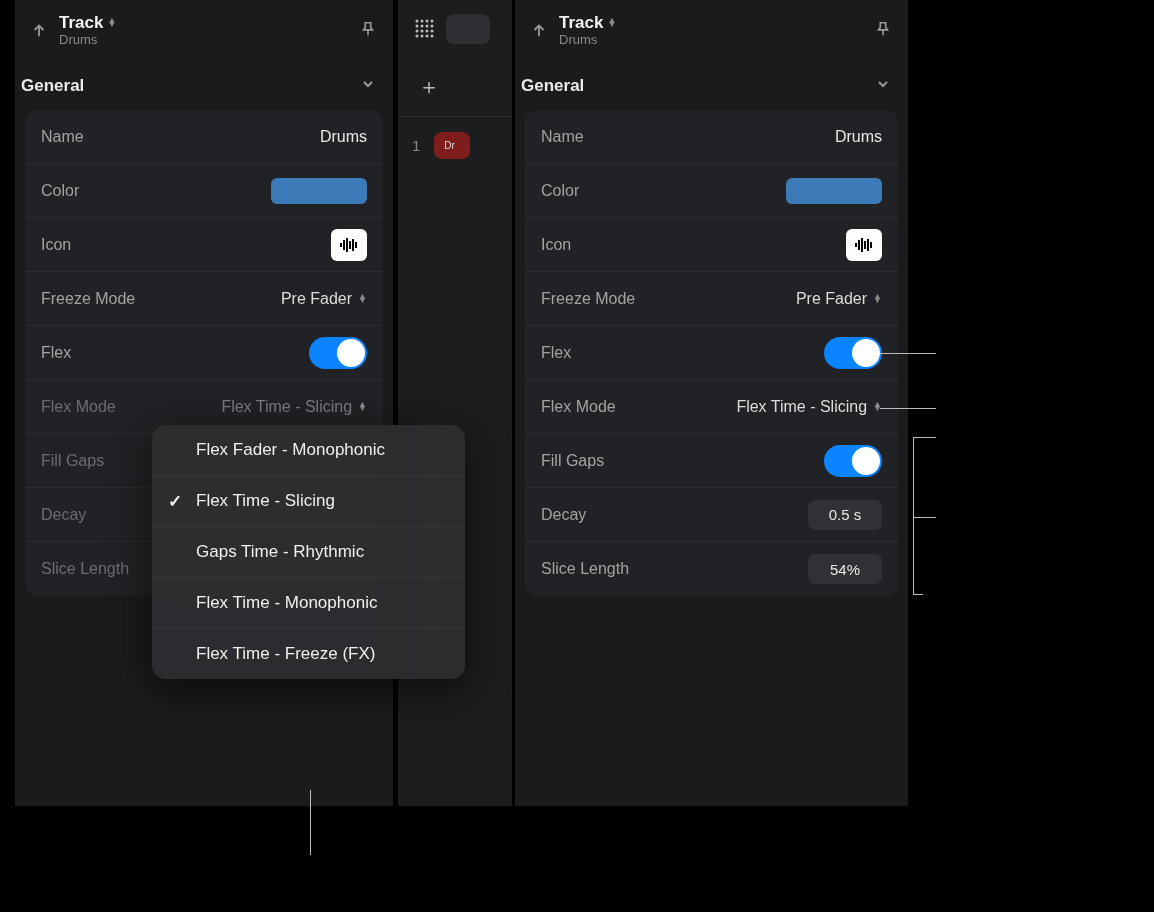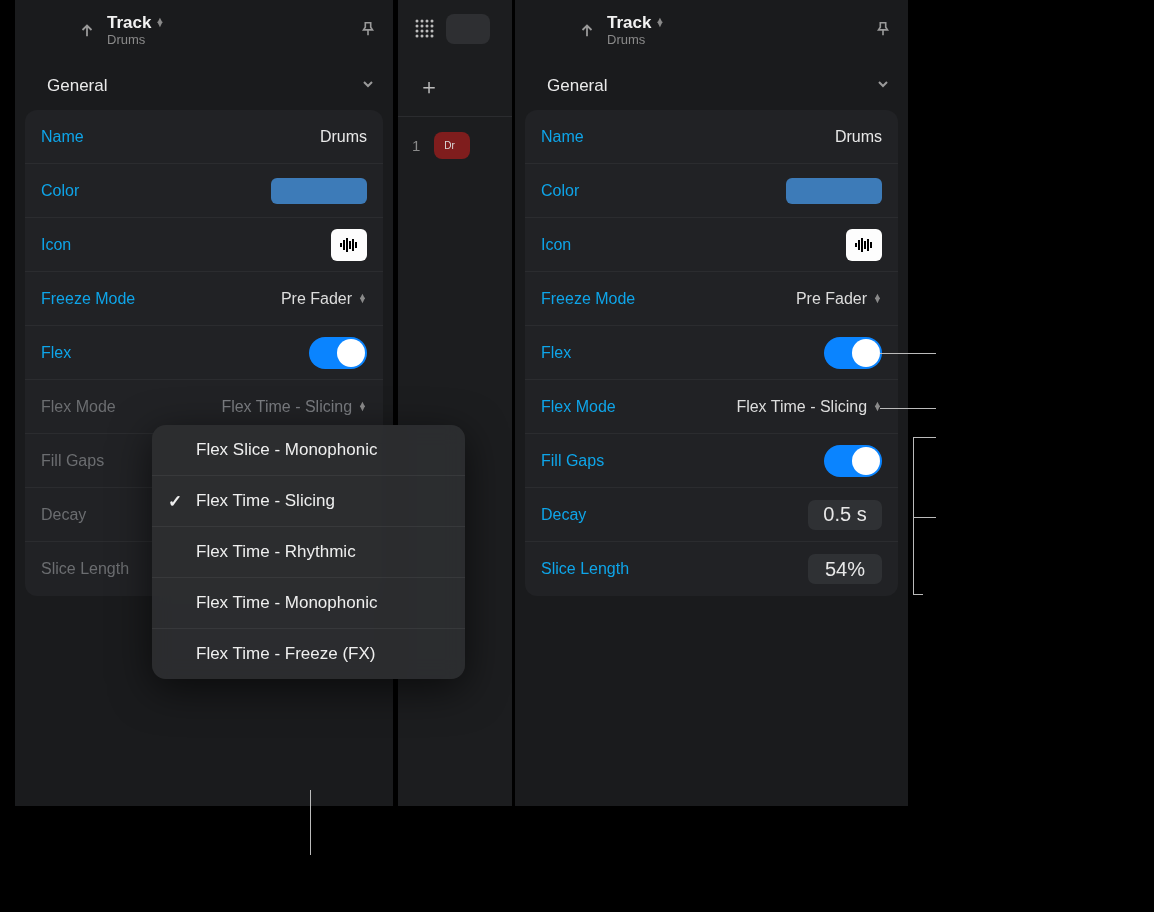--- a/index.html
+++ b/index.html
@@ -17,54 +17,53 @@
       background: #1a1b1d;
       border-radius: 0;
     }
     .panel.left { left: 15px; top: 0; width: 378px; height: 806px; }
     .panel.mid { left: 398px; top: 0; width: 114px; height: 806px; background: #1c1d1f; }
     .panel.right { left: 515px; top: 0; width: 393px; height: 806px; }
     
     .hdr {
       display: flex; align-items: center; padding: 12px 14px 10px 14px;
       height: 58px;
-      margin-left: 48px;
     }
     .back-icon { width: 20px; height: 20px; display:flex;align-items:center;justify-content:center;color:#9a9a9a; margin-right:10px;}
     .hdr-titles { flex:1; }
     .hdr-title { font-size: 17px; font-weight: 600; color: #f2f2f2; display:flex;align-items:center;gap:4px;}
     .hdr-sub { font-size: 13px; color: #8a8a8a; margin-top:-1px;}
     .pin { width:20px;height:20px;color:#9a9a9a; }
     .updown { display:inline-flex;flex-direction:column;line-height:0.4;font-size:9px;color:#8a8a8a;}
     
     .section-hdr {
       display:flex;align-items:center;justify-content:space-between;
-      padding: 18px 18px 14px 32px; font-size:17px;font-weight:400;color:#eaeaea;
+      padding: 18px 18px 14px 6px; font-size:17px;font-weight:700;color:#eaeaea;
     }
     .chev { color:#9a9a9a; }
     
     .card {
       margin: 0 10px; background:#212225; border-radius:12px; overflow:visible; position:relative;
     }
     .row {
       display:flex;align-items:center;justify-content:space-between;
       padding: 0 16px; height:54px; border-bottom:1px solid #2b2c2f;
       font-size:16px;
     }
     .row:last-child { border-bottom:none; }
-    .row .lab { color:#0ea5e9; }
+    .row .lab { color:#a3a3a3; }
     .row .val { color:#e8e8e8; font-weight:500;}
     .row.dim .lab, .row.dim .val { color:#6b6d70; }
     
     .swatch { width:96px;height:26px;border-radius:6px;background:#3d7bb8; }
     .iconbox { width:36px;height:32px;border-radius:6px;background:#fdfdfd;display:flex;align-items:center;justify-content:center;color:#000;}
     .select-val { display:flex;align-items:center;gap:6px;font-weight:500;}
     .toggle { width:58px;height:32px;border-radius:18px;background:#0a84ff;position:relative; }
     .toggle::after{content:"";position:absolute;width:28px;height:28px;border-radius:50%;background:#fff;right:2px;top:2px;}
-    .numfield { min-width:74px;height:30px;border-radius:7px;background:#2f3134;display:flex;align-items:center;justify-content:center;font-size:20px;color:#e8e8e8;padding:0 10px;}
+    .numfield { min-width:74px;height:30px;border-radius:7px;background:#2f3134;display:flex;align-items:center;justify-content:center;font-size:15px;color:#e8e8e8;padding:0 10px;}
     
     .popup {
       position:absolute; left:152px; top:425px; width:313px; background:rgba(44,45,48,0.97);
       border-radius:14px; box-shadow:0 10px 40px rgba(0,0,0,0.6); overflow:hidden;
       backdrop-filter: blur(10px); z-index:10;
     }
     .popup .item { padding:15px 18px 15px 44px; font-size:17px;color:#efefef;border-bottom:1px solid rgba(255,255,255,0.06);position:relative;}
     .popup .item:last-child{border-bottom:none;}
     .popup .item.sel::before{content:"✓";position:absolute;left:16px;font-weight:600;}
     
@@ -163,23 +162,23 @@
     <div class="row dim">
       <span class="lab">Decay</span>
     </div>
     <div class="row dim" style="border-bottom:none">
       <span class="lab">Slice Length</span>
     </div>
   </div>
 </div>
 
 <div class="popup">
-  <div class="item">Flex Slice - Monophonic</div>
+  <div class="item">Flex Fader - Monophonic</div>
   <div class="item sel">Flex Time - Slicing</div>
-  <div class="item">Flex Time - Rhythmic</div>
+  <div class="item">Gaps Time - Rhythmic</div>
   <div class="item">Flex Time - Monophonic</div>
   <div class="item">Flex Time - Freeze (FX)</div>
 </div>
 
 <div class="panel mid">
   <div class="mid-hdr">
     <span class="gridicon">
       <svg viewBox="0 0 20 20" width="20" height="20" fill="currentColor">
           <circle cx="3" cy="3" r="1.5"></circle>
           <circle cx="8" cy="3" r="1.5"></circle>

